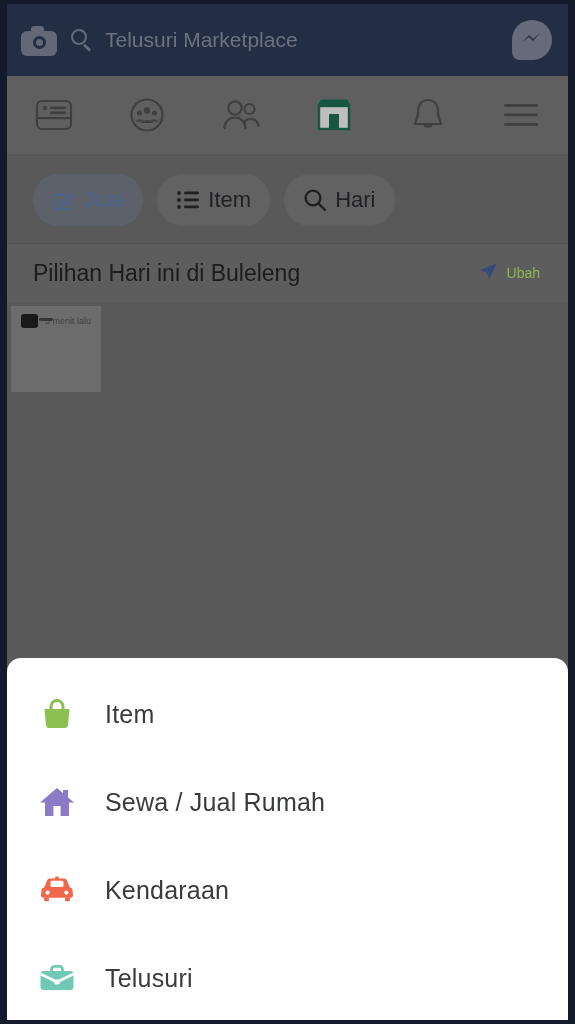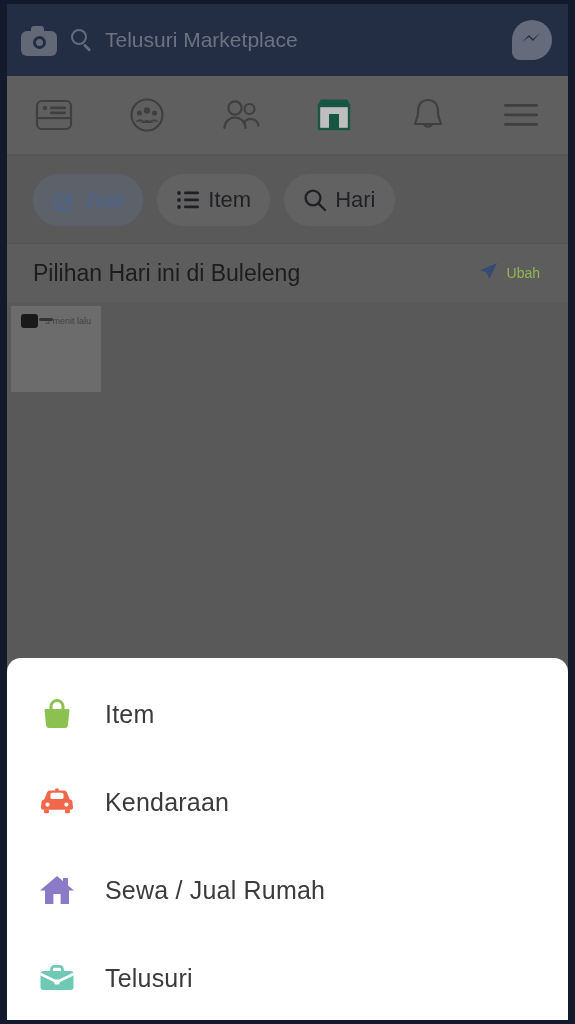--- a/index.html
+++ b/index.html
@@ -570,51 +570,51 @@
   <div id="sheet">
 
     <div class="menu-row">
       <span class="menu-icon">
         <svg width="36" height="36" viewBox="0 0 36 36">
           <path d="M12 13 V10.5 a6 6 0 0 1 12 0 V13" fill="none" stroke="#8cc152" stroke-width="3" stroke-linecap="round"></path>
           <path d="M6.5 13 h23 a1 1 0 0 1 1 1.1 l-1.6 15.4 a3 3 0 0 1 -3 2.5 h-15.8 a3 3 0 0 1 -3 -2.5 L5.5 14.1 a1 1 0 0 1 1 -1.1 Z" fill="#8cc152"></path>
         </svg>
       </span>
       <span class="menu-label">Item</span>
+    </div>
+
+    <div class="menu-row">
+      <span class="menu-icon">
+        <svg width="36" height="34" viewBox="0 0 36 34">
+          <rect x="24" y="5" width="5" height="9" fill="#8b7bc7"></rect>
+          <path d="M18 3 L35 17.5 h-5 V31 H6 V17.5 H1 Z" fill="#8b7bc7"></path>
+          <rect x="14.4" y="21" width="7.2" height="10" fill="#ffffff"></rect>
+        </svg>
+      </span>
+      <span class="menu-label">Sewa / Jual Rumah</span>
     </div>
 
     <div class="menu-row">
       <span class="menu-icon">
         <svg width="38" height="32" viewBox="0 0 38 32">
           <path d="M6 14 L9 6.5 a3.2 3.2 0 0 1 3 -2.1 h14 a3.2 3.2 0 0 1 3 2.1 L32 14 Z" fill="#f0674a"></path>
           <rect x="12.5" y="6.8" width="13" height="6.2" rx="1.6" fill="#ffffff"></rect>
           <path d="M3.6 15.4 a2.4 2.4 0 0 1 2.4 -1.9 h26 a2.4 2.4 0 0 1 2.4 1.9 l0.6 5.4 a2.6 2.6 0 0 1 -2.6 2.9 H5.6 a2.6 2.6 0 0 1 -2.6 -2.9 Z" fill="#f0674a"></path>
           <circle cx="9.6" cy="18.6" r="2.1" fill="#ffffff"></circle>
           <circle cx="28.4" cy="18.6" r="2.1" fill="#ffffff"></circle>
           <rect x="17" y="2.6" width="4" height="2.4" rx="1.2" fill="#f0674a"></rect>
           <rect x="6" y="23.6" width="5" height="3.6" rx="1.2" fill="#f0674a"></rect>
           <rect x="27" y="23.6" width="5" height="3.6" rx="1.2" fill="#f0674a"></rect>
         </svg>
       </span>
       <span class="menu-label">Kendaraan</span>
     </div>
 
     <div class="menu-row">
       <span class="menu-icon">
-        <svg width="36" height="34" viewBox="0 0 36 34">
-          <rect x="24" y="5" width="5" height="9" fill="#8b7bc7"></rect>
-          <path d="M18 3 L35 17.5 h-5 V31 H6 V17.5 H1 Z" fill="#8b7bc7"></path>
-          <rect x="14.4" y="21" width="7.2" height="10" fill="#ffffff"></rect>
-        </svg>
-      </span>
-      <span class="menu-label">Sewa / Jual Rumah</span>
-    </div>
-
-    <div class="menu-row">
-      <span class="menu-icon">
         <svg width="38" height="32" viewBox="0 0 38 32">
           <path d="M13.5 9 V7.4 a3 3 0 0 1 3 -3 h5 a3 3 0 0 1 3 3 V9" fill="none" stroke="#6fc9b5" stroke-width="2.8" stroke-linecap="round"></path>
           <rect x="2.5" y="9" width="33" height="19" rx="3" fill="#6fc9b5"></rect>
           <path d="M2.5 12 L19 20 L35.5 12" fill="none" stroke="#ffffff" stroke-width="2.6"></path>
           <rect x="16.4" y="17.4" width="5.2" height="5" rx="1.2" fill="#ffffff"></rect>
         </svg>
       </span>
       <span class="menu-label">Telusuri</span>
     </div>
   </div>

